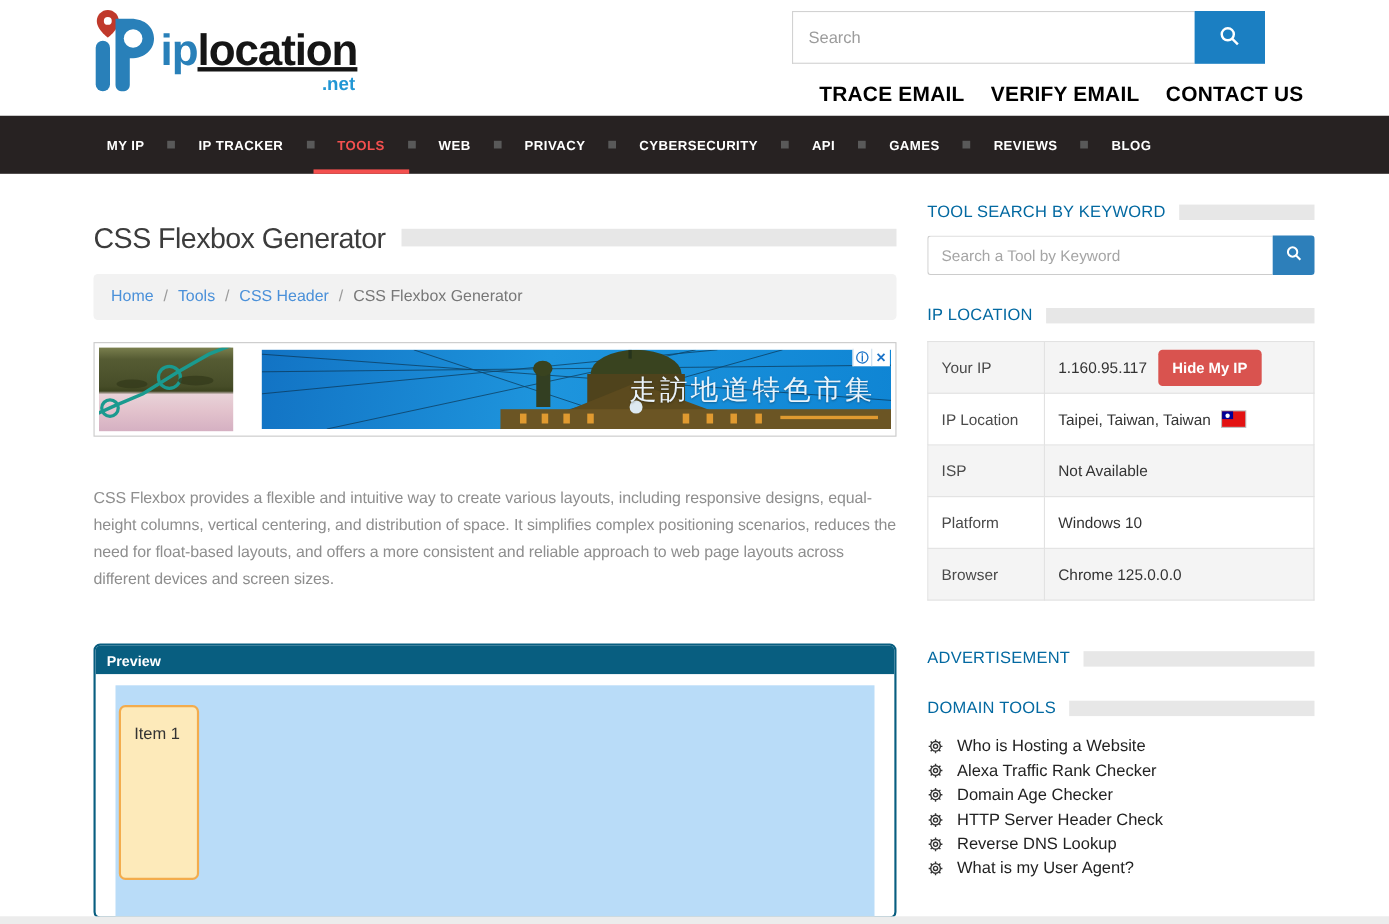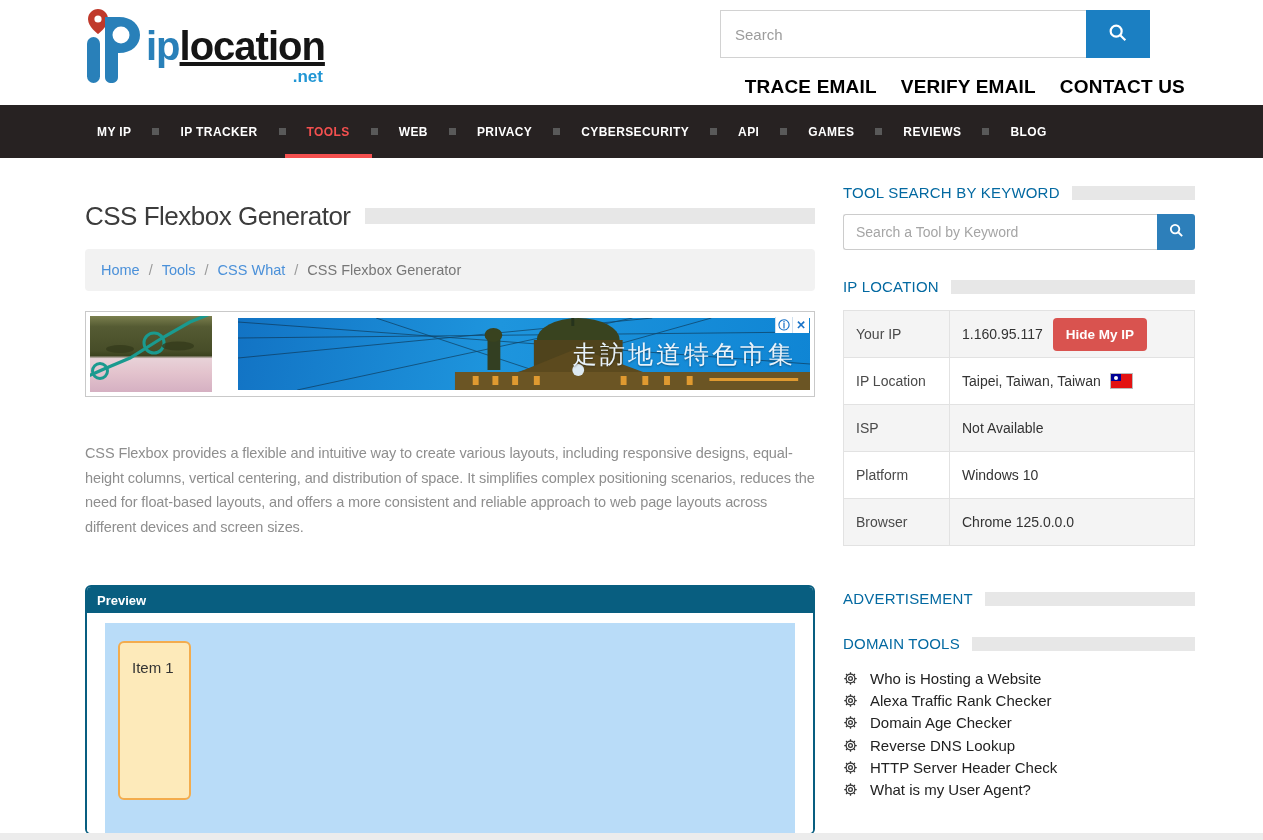--- a/index.html
+++ b/index.html
@@ -60,21 +60,21 @@
   .ad-icon { width:17px; height:16px; background:#fff; color:#1a73c8; font-size:11.5px; font-weight:700;
     display:flex; align-items:center; justify-content:center; cursor:pointer; border-left:1px solid #cfe0ef; }
 
   .description { margin-top:44px; height:98px; overflow:hidden; font-size:14.5px; line-height:24.5px;
     color:#8e8e8e; letter-spacing:-.1px; }
 
   .preview-panel { margin-top:46px; height:250px; border:2px solid #085e80; border-radius:6px; overflow:hidden; }
   .preview-header { height:26px; background:#085e80; color:#fff; font-weight:700; font-size:13px;
     display:flex; align-items:center; padding:0 10px; }
   .preview-body { padding:10px 18px 14px; background:#fff; }
-  .flex-container { height:211px; background:#b9dcf8; padding:18px 0 0 13px; }
+  .flex-container { height:211px; background:#b9dcf8; padding:18px 0 0 3px; }
   .flex-item { width:73px; height:159px; background:#fdeaba; border:2px solid #f3ac4d; border-radius:6px;
     padding:16px 0 0 12px; font-size:15px; color:#333; }
 
   
   .side-heading { display:flex; align-items:center; }
   .side-heading .txt { font-size:15px; color:#0369a1; white-space:nowrap; letter-spacing:.2px; }
   .side-heading .bar { flex:1; height:14px; background:#e7e7e7; margin-left:12px; }
   .sh-1 { margin-top:26px; } .sh-2 { margin-top:28px; } .sh-3 { margin-top:44px; } .sh-4 { margin-top:28px; }
 
   .tool-search { margin-top:13px; height:36px; display:flex; }
@@ -176,21 +176,21 @@
     <div class="title-row">
       <span class="page-title">CSS Flexbox Generator</span>
       <span class="title-bar"></span>
     </div>
 
     <div class="breadcrumb">
       <a class="crumb-link">Home</a>
       <span class="crumb-sep">/</span>
       <a class="crumb-link">Tools</a>
       <span class="crumb-sep">/</span>
-      <a class="crumb-link">CSS What</a>
+      <a class="crumb-link">CSS Header</a>
       <span class="crumb-sep">/</span>
       <span class="crumb-current">CSS Flexbox Generator</span>
     </div>
 
     <div class="ad">
       <div class="ad-left">
         <svg viewBox="0 0 122 76">
           <polyline points="-6,62 14,53 40,42 72,22 100,6 125,-4" fill="none" stroke="#1a9a8f" stroke-width="3.2"></polyline>
           <circle cx="10" cy="55" r="7.5" fill="none" stroke="#1a9a8f" stroke-width="3"></circle>
           <circle cx="64" cy="27" r="10" fill="none" stroke="#1a9a8f" stroke-width="3"></circle>
@@ -352,40 +352,40 @@
         <span class="lbl">Domain Age Checker</span>
       </li>
       <li>
         <svg class="gear" width="15" height="15" viewBox="0 0 24 24">
             <g stroke="#333" stroke-width="2" fill="none">
               <circle cx="12" cy="12" r="3"></circle>
               <circle cx="12" cy="12" r="7"></circle>
               <path d="M12 2v3M12 19v3M2 12h3M19 12h3M4.9 4.9l2.2 2.2M16.9 16.9l2.2 2.2M19.1 4.9l-2.2 2.2M7.1 16.9l-2.2 2.2"></path>
             </g>
           </svg>
+        <span class="lbl">HTTP Server Header Check</span>
+      </li>
+      <li>
+        <svg class="gear" width="15" height="15" viewBox="0 0 24 24">
+            <g stroke="#333" stroke-width="2" fill="none">
+              <circle cx="12" cy="12" r="3"></circle>
+              <circle cx="12" cy="12" r="7"></circle>
+              <path d="M12 2v3M12 19v3M2 12h3M19 12h3M4.9 4.9l2.2 2.2M16.9 16.9l2.2 2.2M19.1 4.9l-2.2 2.2M7.1 16.9l-2.2 2.2"></path>
+            </g>
+          </svg>
         <span class="lbl">Reverse DNS Lookup</span>
       </li>
       <li>
         <svg class="gear" width="15" height="15" viewBox="0 0 24 24">
             <g stroke="#333" stroke-width="2" fill="none">
               <circle cx="12" cy="12" r="3"></circle>
               <circle cx="12" cy="12" r="7"></circle>
               <path d="M12 2v3M12 19v3M2 12h3M19 12h3M4.9 4.9l2.2 2.2M16.9 16.9l2.2 2.2M19.1 4.9l-2.2 2.2M7.1 16.9l-2.2 2.2"></path>
             </g>
           </svg>
-        <span class="lbl">HTTP Server Header Check</span>
-      </li>
-      <li>
-        <svg class="gear" width="15" height="15" viewBox="0 0 24 24">
-            <g stroke="#333" stroke-width="2" fill="none">
-              <circle cx="12" cy="12" r="3"></circle>
-              <circle cx="12" cy="12" r="7"></circle>
-              <path d="M12 2v3M12 19v3M2 12h3M19 12h3M4.9 4.9l2.2 2.2M16.9 16.9l2.2 2.2M19.1 4.9l-2.2 2.2M7.1 16.9l-2.2 2.2"></path>
-            </g>
-          </svg>
         <span class="lbl">What is my User Agent?</span>
       </li>
     </ul>
 
   </div>
 </div>
 
 <div class="footer-strip"></div>
 
 </body></html>

